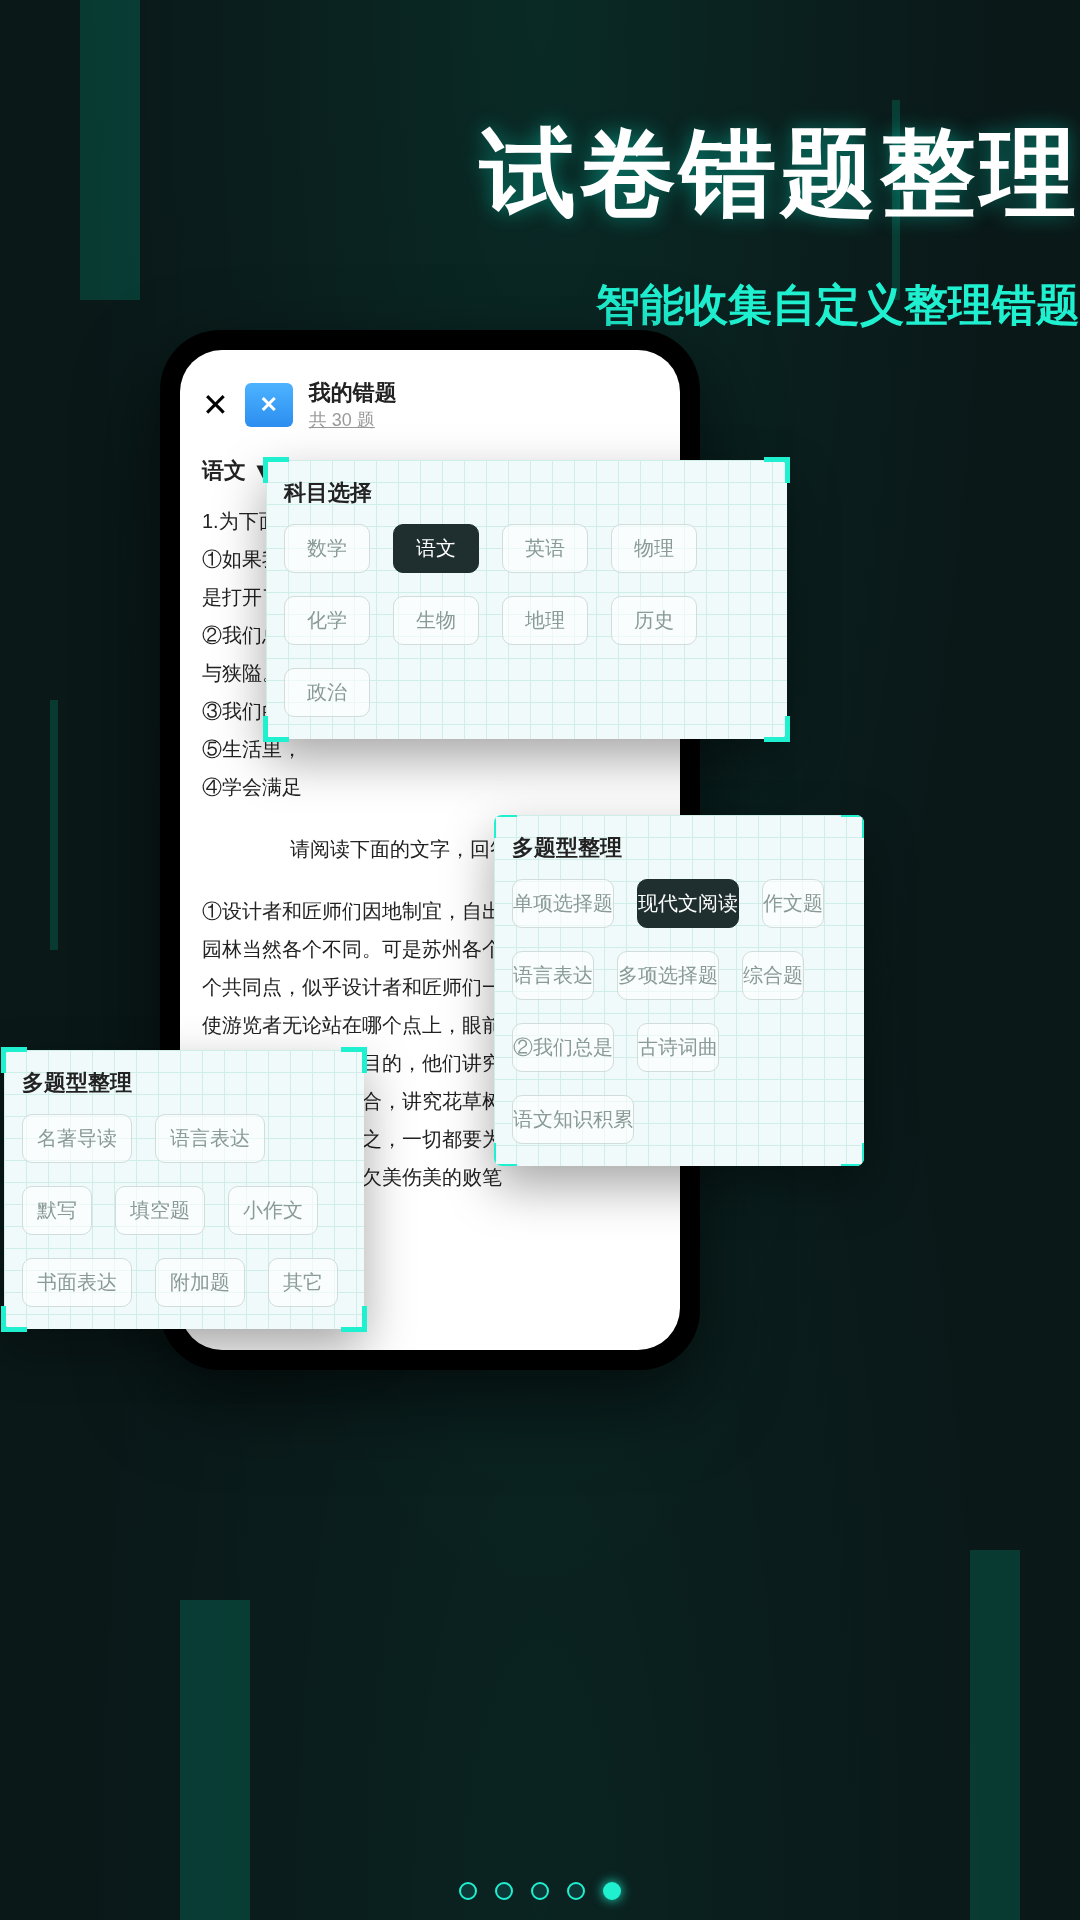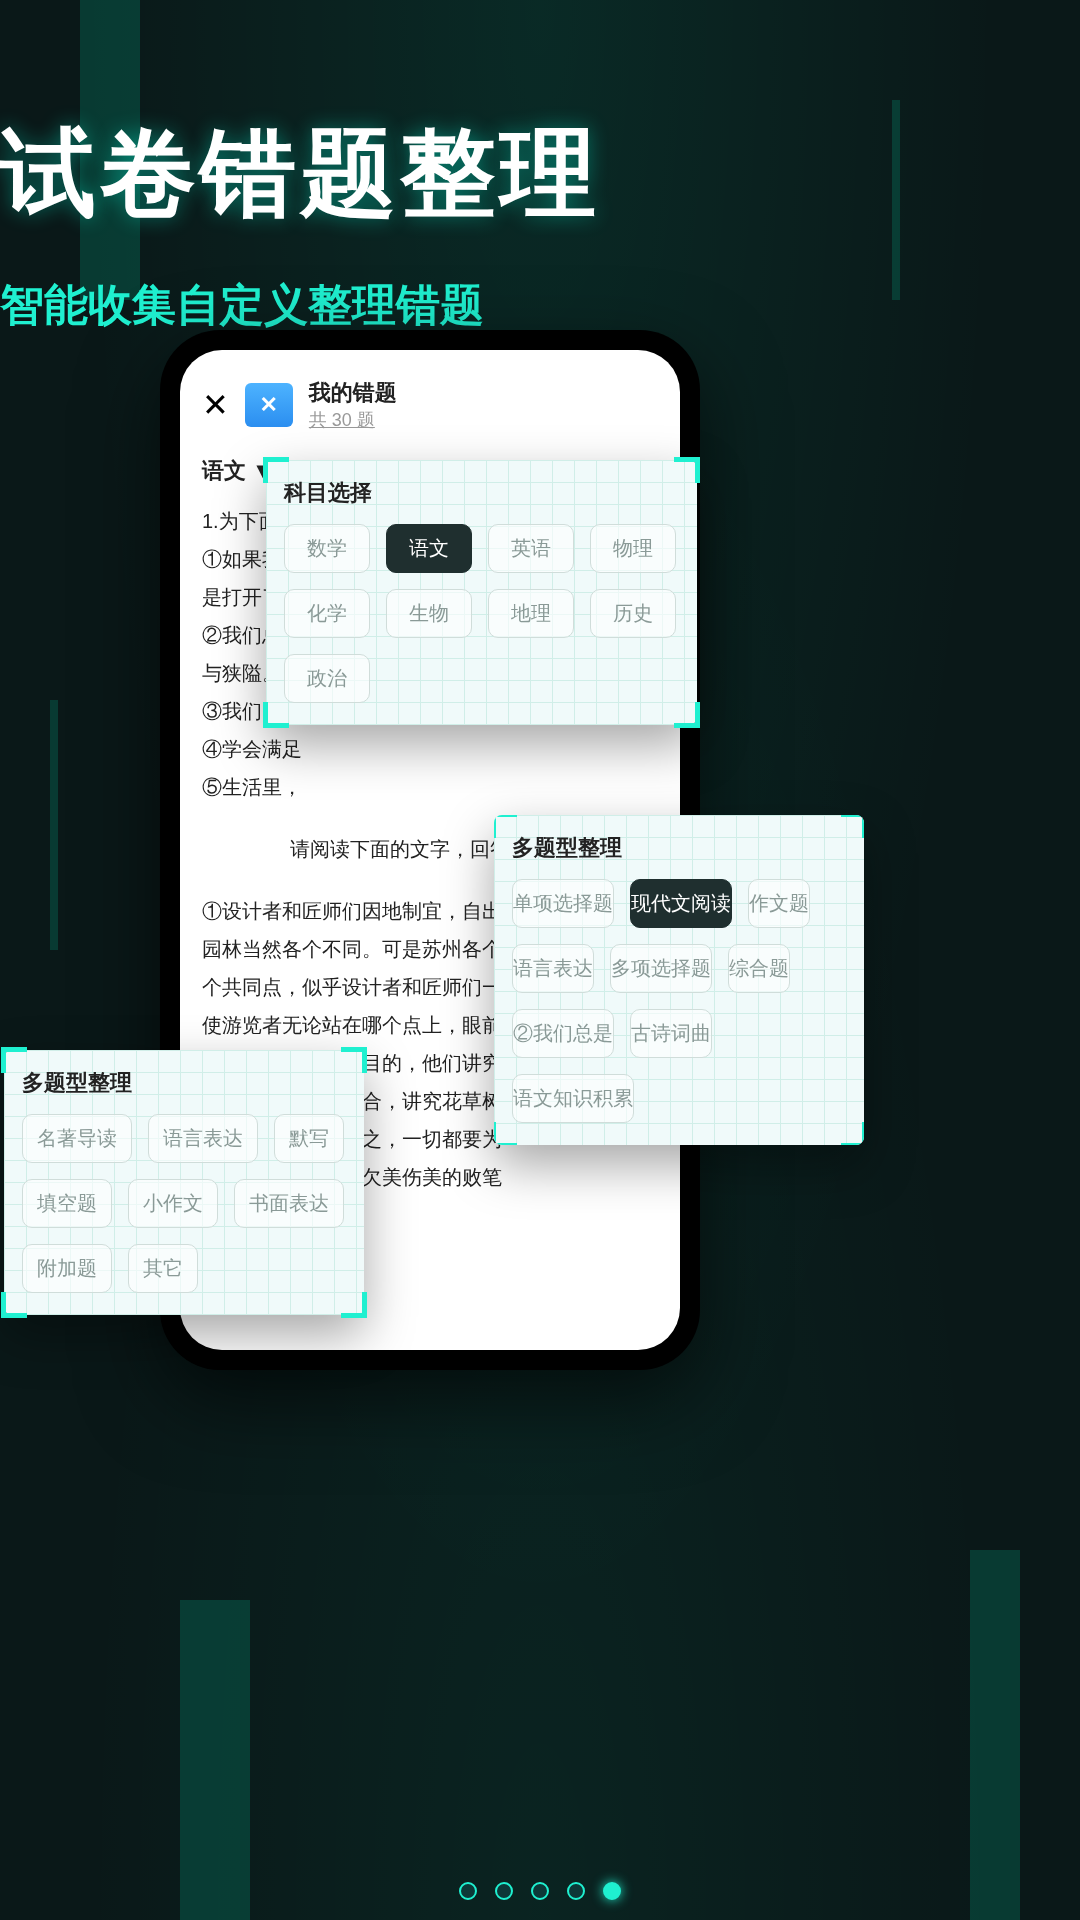--- a/index.html
+++ b/index.html
@@ -28,21 +28,21 @@
 }
 .bg-line { position: absolute; background: rgba(0,255,200,0.15); }
 .bg-line.v1 { left: 80px; top: 0; width: 60px; height: 300px; }
 .bg-line.v2 { left: 180px; top: 1600px; width: 70px; height: 320px; }
 .bg-line.v3 { right: 60px; top: 1550px; width: 50px; height: 370px; }
 .bg-line.v4 { right: 180px; top: 100px; width: 8px; height: 200px; }
 .bg-line.v5 { left: 50px; top: 700px; width: 8px; height: 250px; }
 .bg-line.h1 { left: 10px; top: 1120px; width: 120px; height: 8px; }
 
 
-.hero { position: relative; text-align: left; padding-top: 110px; }
+.hero { position: relative; text-align: right; padding-top: 110px; }
 .hero-title {
   font-size: 96px;
   font-weight: 800;
   color: #fff;
   letter-spacing: 4px;
   text-shadow: 0 0 20px rgba(0,255,220,0.4);
 }
 .hero-subtitle {
   margin-top: 36px;
   font-size: 44px;
@@ -99,39 +99,39 @@
 }
 .popup .corner {
   position: absolute; width: 26px; height: 26px;
   border: 5px solid #1ff0d0;
 }
 .popup .corner.tl { top: -3px; left: -3px; border-right: none; border-bottom: none; }
 .popup .corner.tr { top: -3px; right: -3px; border-left: none; border-bottom: none; }
 .popup .corner.bl { bottom: -3px; left: -3px; border-right: none; border-top: none; }
 .popup .corner.br { bottom: -3px; right: -3px; border-left: none; border-top: none; }
 .popup-title { font-size: 22px; font-weight: 700; color: #222; margin-bottom: 16px; }
-.chips { display: flex; flex-wrap: wrap; gap: 16px; }
+.chips { display: flex; flex-wrap: wrap; gap: 23px; }
 .chip {
   padding: 10px 22px;
   border: 1px solid #d0ddda;
   border-radius: 10px;
   background: rgba(255,255,255,0.6);
   font-size: 20px;
   color: #8a9a97;
   cursor: pointer;
   white-space: nowrap;
 }
 .chip.active {
   background: #1f2f2f;
   color: #fff;
   border-color: #1f2f2f;
 }
 
 
-.popup-subject { left: 266px; top: 460px; width: 431px; }
+.popup-subject { left: 266px; top: 460px; width: 521px; }
 .popup-subject .chips .chip { min-width: 86px; text-align: center; padding: 10px 10px; }
 .popup-types-right { left: 494px; top: 815px; width: 370px; overflow: hidden; }
 .popup-types-right .chips .chip { padding: 10px 0; }
 .popup-types-left { left: 4px; top: 1050px; width: 360px; }
 .popup-types-left .chips .chip { padding: 10px 14px; }
 
 
 .dots {
   position: absolute;
   left: 50%; transform: translateX(-50%);
@@ -177,22 +177,22 @@
       <span>▼</span>
     </div>
     <div class="question-body">
       <div id="qlines">
           <div>1.为下面</div>
           <div>①如果我们</div>
           <div>是打开了一</div>
           <div>②我们总是</div>
           <div>与狭隘。</div>
           <div>③我们的</div>
+          <div>⑤生活里，</div>
           <div>④学会满足</div>
-          <div>⑤生活里，</div>
         </div>
       <div class="prompt">请阅读下面的文字，回答问题。</div>
       <div id="passage" style="white-space:pre-line">①设计者和匠师们因地制宜，自出
 园林当然各个不同。可是苏州各个
 个共同点，似乎设计者和匠师们一
 使游览者无论站在哪个点上，眼前
 画。为了达到这个目的，他们讲究
 讲究假山池沼的配合，讲究花草树
 景远景的层次。总之，一切都要为
 存在，决不容许有欠美伤美的败笔</div>

